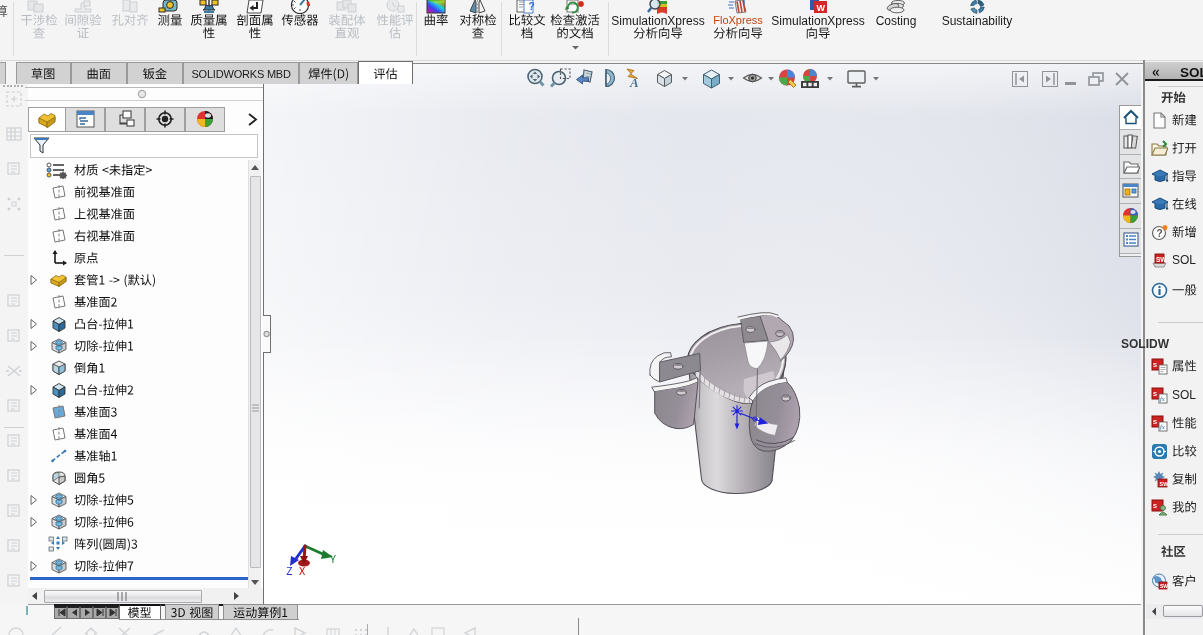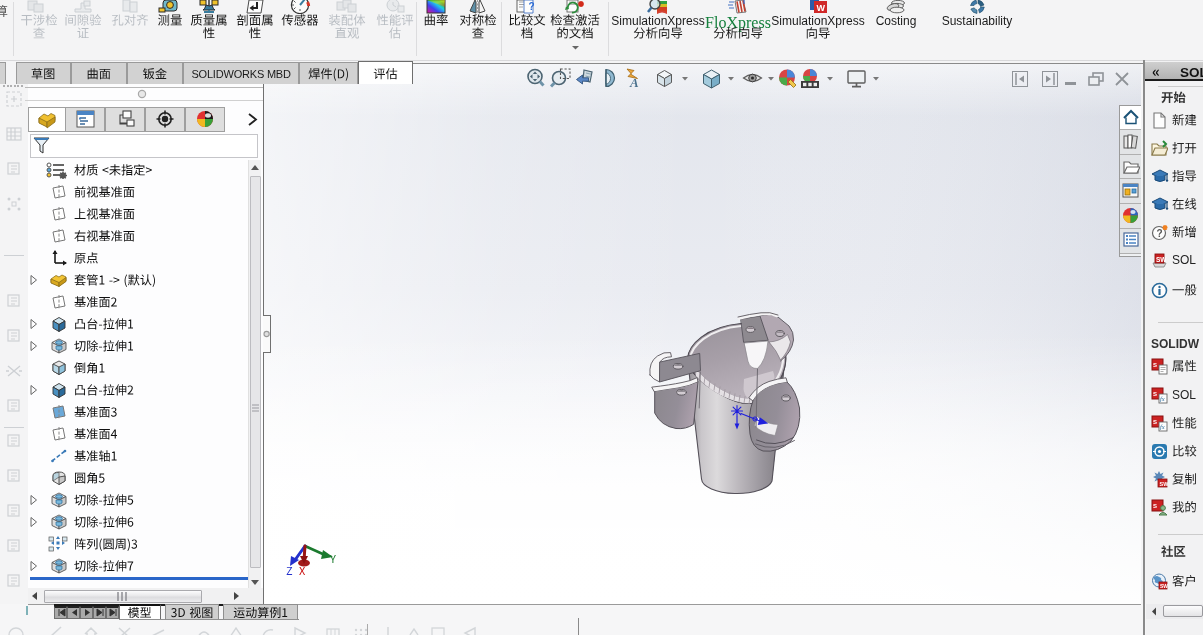--- a/index.html
+++ b/index.html
@@ -267,21 +267,21 @@
     </svg>
     <div style="position:absolute;left:658px;top:13.5px;transform:translateX(-50%);font-size:12px;color:#1b1b1b;font-weight:normal;white-space:nowrap;">SimulationXpress</div>
     <svg style="position:absolute;left:727px;top:0px" width="23" height="14" viewBox="0 0 23 14">
       <g>
         <path d="M8,1 L16,0 L19,12 L10,13 Z" fill="#f6f6f6" stroke="#555" stroke-width="0.8"></path>
 <path d="M10,1.5 L12,12.5 M13,1 L15,12 M16,0.5 L18,11.5" stroke="#c04030" stroke-width="1.6"></path>
 <path d="M2,2 h5 M1,5 h5 M2,8 h5" stroke="#4472c4" stroke-width="1.2"></path>
 <path d="M14,-1 h7 M17,-3 v7" stroke="#3060c0" stroke-width="1.2"></path>
       </g>
     </svg>
-    <div style="position:absolute;left:738px;top:13.5px;transform:translateX(-50%);font-size:16px;color:#15803d;font-weight:normal;white-space:nowrap;font-family:Liberation Serif, serif;">FloXpress</div>
+    <div style="position:absolute;left:738px;top:13.5px;transform:translateX(-50%);font-size:11px;color:#c2410c;font-weight:normal;white-space:nowrap;">FloXpress</div>
     <svg style="position:absolute;left:808px;top:0px" width="21" height="14" viewBox="0 0 21 14">
       <g>
         <path d="M2,0 h9 v4 h-4 v6 h-5 z" fill="#2a5caa"></path>
 <rect x="6" y="1" width="13" height="12" fill="#d02828"></rect>
 <text x="8.5" y="11" font-size="9" font-weight="bold" fill="#fff" font-family="Liberation Sans">W</text>
       </g>
     </svg>
     <div style="position:absolute;left:818px;top:13.5px;transform:translateX(-50%);font-size:12px;color:#1b1b1b;font-weight:normal;white-space:nowrap;">SimulationXpress</div>
     <svg style="position:absolute;left:885px;top:0px" width="21" height="14" viewBox="0 0 21 14">
       <g stroke="#555" stroke-width="0.9" fill="#e8e8e8">
@@ -915,21 +915,21 @@
       <rect x="4" y="2" width="9" height="9" fill="#cc2222" stroke="#881111" stroke-width="0.9"></rect>
       <text x="5" y="9.5" font-size="6.5" font-weight="bold" fill="#fff" font-family="Liberation Sans">SW</text>
     </svg>
     <div style="position:absolute;left:1172px;top:253px;font-size:12px;color:#222;font-weight:normal;white-space:nowrap;">SOL</div>
     <svg style="position:absolute;left:1151px;top:282px" width="17" height="17" viewBox="0 0 17 17">
       <circle cx="8.5" cy="8.5" r="7" fill="#fdfdfd" stroke="#2a6a9a" stroke-width="1.6"></circle>
       <circle cx="8.5" cy="5" r="1.2" fill="#2a6a9a"></circle>
       <rect x="7.4" y="7" width="2.2" height="6" fill="#2a6a9a"></rect>
     </svg>
     <div style="position:absolute;left:1158px;top:322px;width:45px;height:1px;background:#cccccc;"></div>
-    <div style="position:absolute;left:1151px;top:337px;font-size:12px;color:#333;font-weight:bold;white-space:nowrap;">SOLIDW</div>
+    <div style="position:absolute;left:1121px;top:337px;font-size:12px;color:#333;font-weight:bold;white-space:nowrap;">SOLIDW</div>
     <svg style="position:absolute;left:1151px;top:358px" width="17" height="17" viewBox="0 0 17 17">
       <rect x="1" y="1" width="11" height="11" fill="#cc2222" stroke="#881111" stroke-width="1"></rect>
       <text x="2" y="9" font-size="6" font-weight="bold" fill="#fff" font-family="Liberation Sans">S</text>
       <rect x="8" y="7" width="8" height="9" fill="#fdfdfd" stroke="#666" stroke-width="0.9"></rect>
       <path d="M9.5,9.5 h5 M9.5,11.5 h5 M9.5,13.5 h3" stroke="#999" stroke-width="0.8"></path>
     </svg>
     <svg style="position:absolute;left:1151px;top:387px" width="17" height="17" viewBox="0 0 17 17">
       <rect x="1" y="1" width="11" height="11" fill="#cc2222" stroke="#881111" stroke-width="1"></rect>
       <text x="2" y="9" font-size="6" font-weight="bold" fill="#fff" font-family="Liberation Sans">S</text>
       <rect x="8" y="7" width="8" height="9" fill="#fdfdfd" stroke="#666" stroke-width="0.9"></rect>

